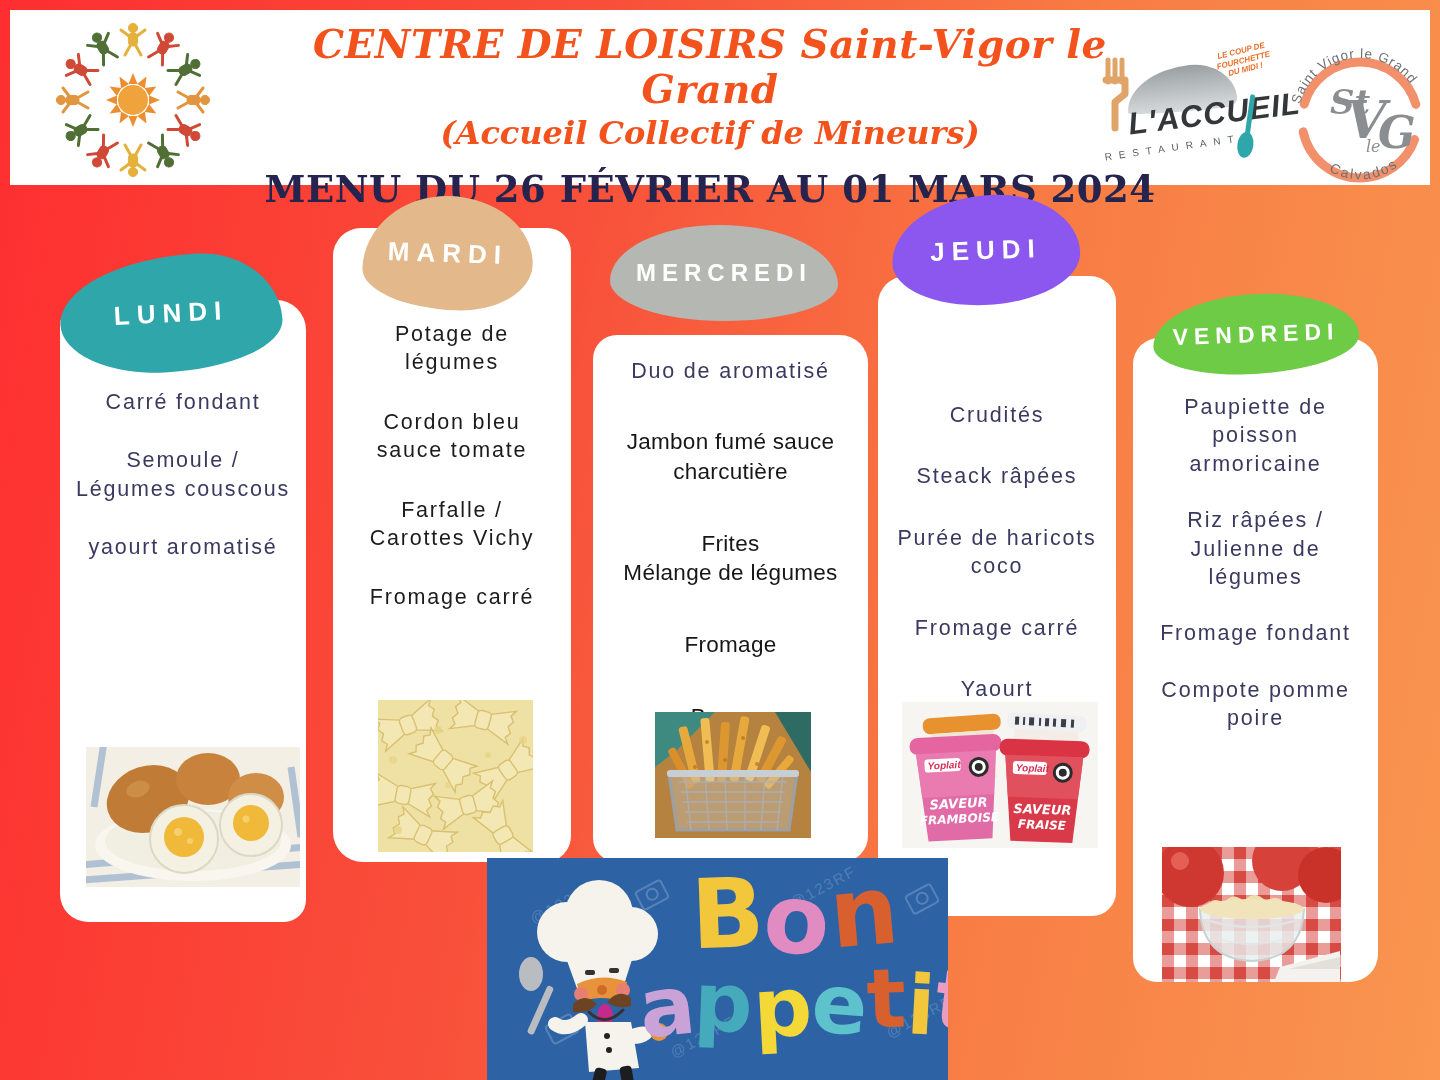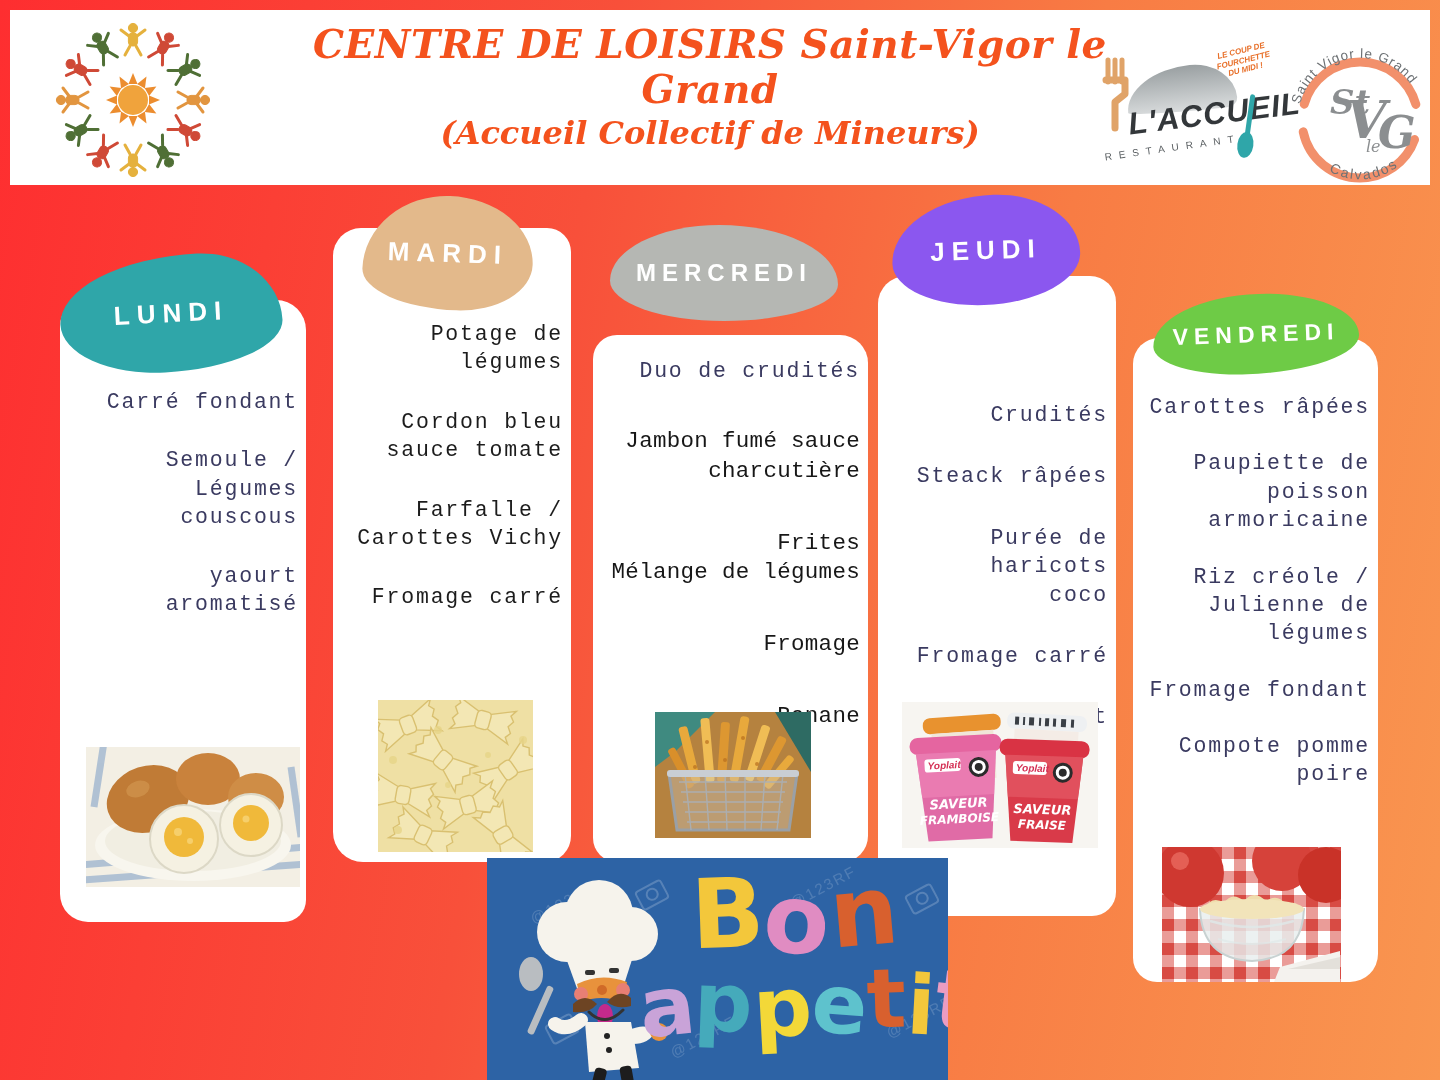--- a/index.html
+++ b/index.html
@@ -33,22 +33,22 @@
     font-style:italic;font-weight:bold;transform:rotate(-14deg);white-space:pre-line;text-align:center;}
 
   .svg-badge{position:absolute;left:1272px;top:26px;}
 
   
   .day{position:absolute;}
   .card{position:absolute;left:0;top:0;right:0;bottom:0;background:#ffffff;}
   .day .blob{position:absolute;display:flex;align-items:center;justify-content:center;}
   .day-label{color:#ffffff;font-weight:bold;letter-spacing:7px;font-size:26px;}
   .items{position:absolute;left:8px;right:8px;display:flex;flex-direction:column;align-items:center;}
-  .menu-item{white-space:pre-line;text-align:right;width:100%;
-    font-family:Liberation Mono, monospace;
+  .menu-item{white-space:pre-line;text-align:center;width:100%;
+    font-family:Liberation Sans, sans-serif;
     font-size:21.5px;line-height:1.32;letter-spacing:1.8px;color:#3a3a60;}
 
   .day--lundi{left:60px;top:300px;width:246px;height:622px;}
   .day--lundi .card{border-radius:26px 30px 22px 28px;}
   .day--lundi .blob{left:0px;top:-45px;width:222px;height:117px;
     border-radius:63% 37% 54% 46%/55% 60% 40% 45%;transform:rotate(-3deg);}
   .day--lundi .items{top:88px;gap:30px;}
 
   .day--mardi{left:333px;top:228px;width:238px;height:634px;}
   .day--mardi .card{border-radius:28px 24px 26px 30px;}
@@ -175,20 +175,21 @@
           </g>
         <g transform="rotate(330) translate(0,-58)">
             <use href="#kid" fill="#4f6f35" stroke="#4f6f35"></use>
           </g>
       </g>
     </svg>
 
     <div class="header-center">
       <div class="title1">CENTRE DE LOISIRS Saint-Vigor le Grand</div>
       <div class="title2">(Accueil Collectif de Mineurs)</div>
+      <div class="period">MENU DU 26 FÉVRIER AU 01 MARS 2024</div>
     </div>
 
     <div class="accueil">
       <div class="swoosh"></div>
       <svg class="fork" width="34" height="78" viewBox="0 0 34 78">
         <path d="M8,4 V26 M15,4 V26 M22,4 V26" stroke="#e0a368" stroke-width="5" stroke-linecap="round" fill="none"></path>
         <path d="M6,24 H25 V38 L15,46 V72" stroke="#e0a368" stroke-width="7" stroke-linecap="round" stroke-linejoin="round" fill="none"></path>
       </svg>
       <div class="tagline">LE COUP DE
 FOURCHETTE
@@ -304,21 +305,21 @@
       </svg>
     </figure>
   </section>
 
   <section class="day day--mercredi">
     <div class="card"></div>
     <div class="blob" style="background: rgb(181, 183, 179);">
       <span class="day-label">MERCREDI</span>
     </div>
     <div class="items">
-      <div class="menu-item accent">Duo de crudités</div>
+      <div class="menu-item accent">Duo de aromatisé</div>
       <div class="menu-item">Jambon fumé sauce
 charcutière</div>
       <div class="menu-item">Frites
 Mélange de légumes</div>
       <div class="menu-item">Fromage</div>
       <div class="menu-item">Banane</div>
     </div>
     <figure class="photo photo--fries">
       <svg width="156" height="126" viewBox="0 0 156 126">
         <rect width="156" height="126" fill="#b5823f"></rect>
@@ -403,25 +404,24 @@
       </svg>
     </figure>
   </section>
 
   <section class="day day--vendredi">
     <div class="card"></div>
     <div class="blob" style="background: rgb(110, 203, 70);">
       <span class="day-label">VENDREDI</span>
     </div>
     <div class="items">
-      <div class="menu-item">Carottes râpées</div>
       <div class="menu-item">Paupiette de
 poisson
 armoricaine</div>
-      <div class="menu-item">Riz créole /
+      <div class="menu-item">Riz râpées /
 Julienne de
 légumes</div>
       <div class="menu-item">Fromage fondant</div>
       <div class="menu-item">Compote pomme
 poire</div>
     </div>
     <figure class="photo photo--compote">
       <svg width="179" height="135" viewBox="0 0 179 135">
         <defs>
           <pattern id="gingham" width="24" height="24" patternUnits="userSpaceOnUse">

